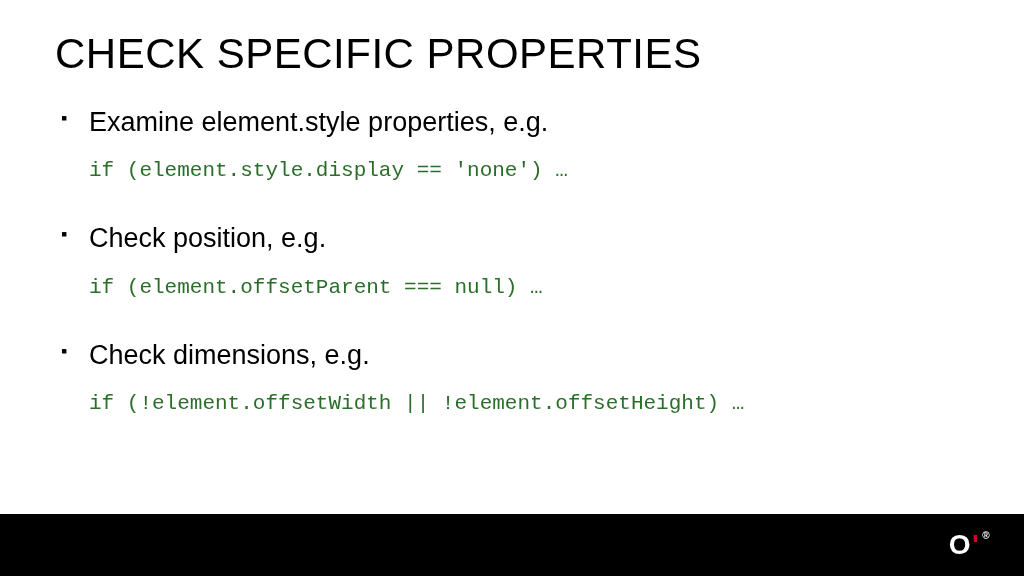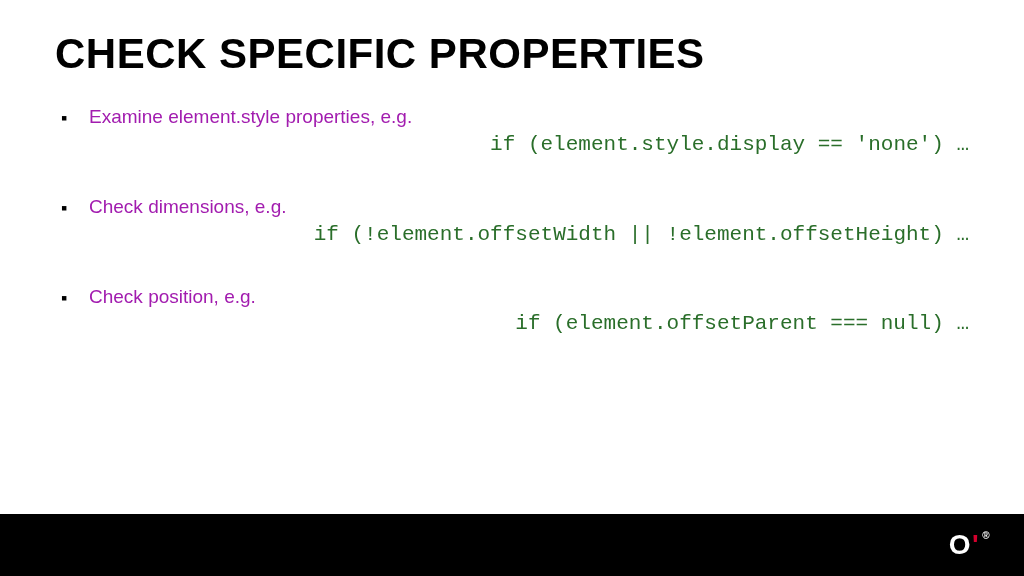--- a/index.html
+++ b/index.html
@@ -13,21 +13,21 @@
       background: #ffffff;
       font-family: Arial, Helvetica, sans-serif;
       position: relative;
       overflow: hidden;
     }
     .slide-content {
       padding: 30px 55px 0 55px;
     }
     .slide-title {
       font-size: 42px;
-      font-weight: 700;
+      font-weight: 400;
       letter-spacing: 0.5px;
       color: #000;
       margin-bottom: 28px;
     }
     .bullet-list {
       list-style: none;
       padding-left: 4px;
     }
     .bullet-item {
       margin-bottom: 40px;
@@ -36,32 +36,31 @@
     }
     .bullet-item::before {
       content: "▪";
       position: absolute;
       left: 2px;
       top: 2px;
       font-size: 18px;
       color: #000;
     }
     .bullet-text {
-      font-size: 19px;
-      color: #a21caf;
+      font-size: 27px;
+      color: #000000;
       line-height: 1.2;
     }
     .code-line {
       font-family: "Courier New", Courier, monospace;
       font-size: 21px;
       color: #2a6e2a;
-      margin-top: 4px;
+      margin-top: 21px;
       display: block;
       white-space: nowrap;
-      text-align: right;
     }
     .footer-bar {
       position: absolute;
       bottom: 0;
       left: 0;
       width: 100%;
       height: 62px;
       background: #000;
       display: flex;
       align-items: center;
@@ -95,26 +94,26 @@
 <body>
 
 <div class="slide-content">
   <h1 class="slide-title">CHECK SPECIFIC PROPERTIES</h1>
   <ul class="bullet-list">
     <li class="bullet-item">
       <span class="bullet-text">Examine element.style properties, e.g.</span>
       <span class="code-line">if (element.style.display == 'none') …</span>
     </li>
     <li class="bullet-item">
+      <span class="bullet-text">Check position, e.g.</span>
+      <span class="code-line">if (element.offsetParent === null) …</span>
+    </li>
+    <li class="bullet-item">
       <span class="bullet-text">Check dimensions, e.g.</span>
       <span class="code-line">if (!element.offsetWidth || !element.offsetHeight) …</span>
-    </li>
-    <li class="bullet-item">
-      <span class="bullet-text">Check position, e.g.</span>
-      <span class="code-line">if (element.offsetParent === null) …</span>
     </li>
   </ul>
 </div>
 
 <div class="footer-bar">
   <div class="brand-logo">
     <span>O</span>
       <span class="brand-apostrophe">'</span>
       <span class="brand-reg">®</span>
   </div>

